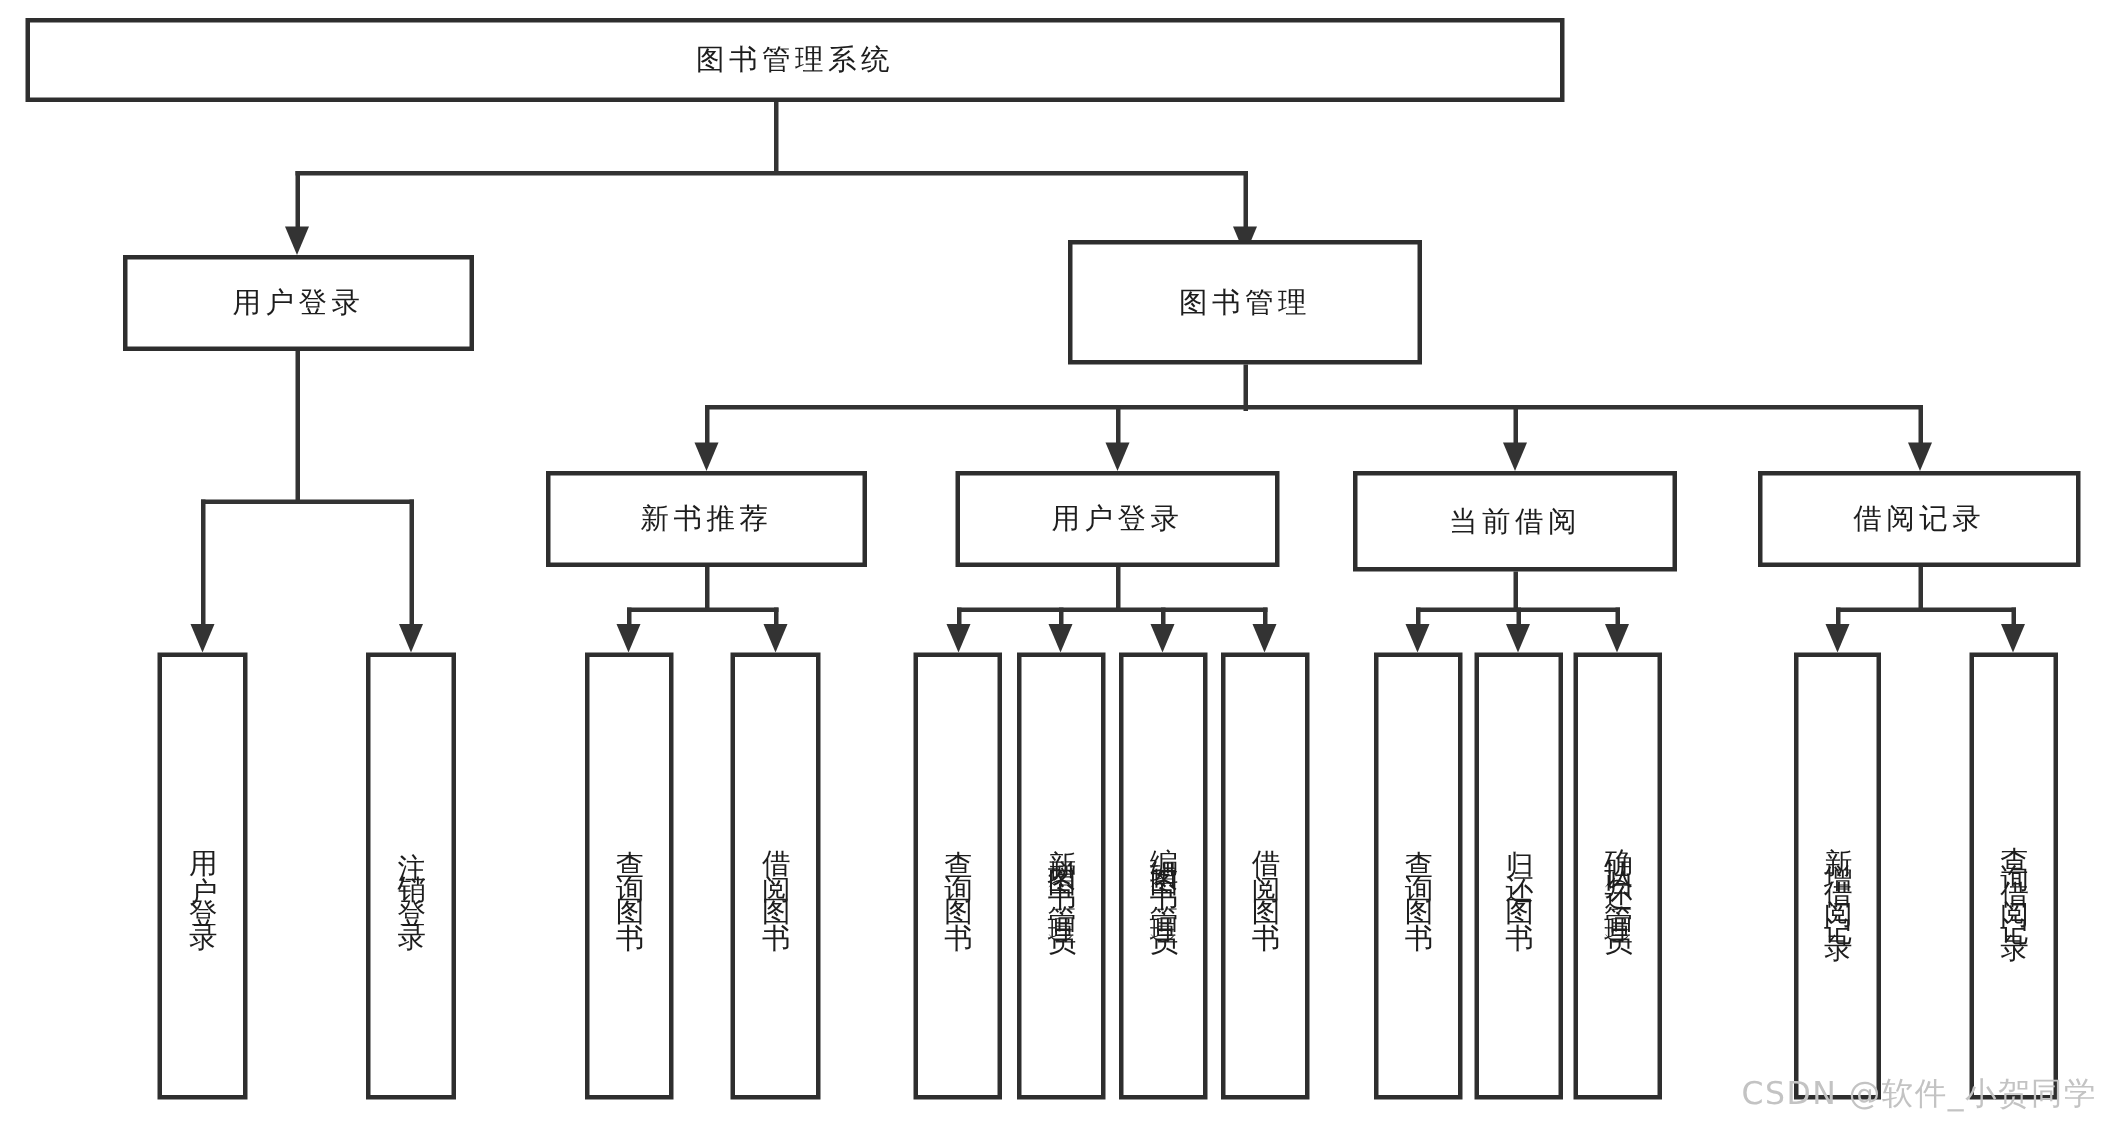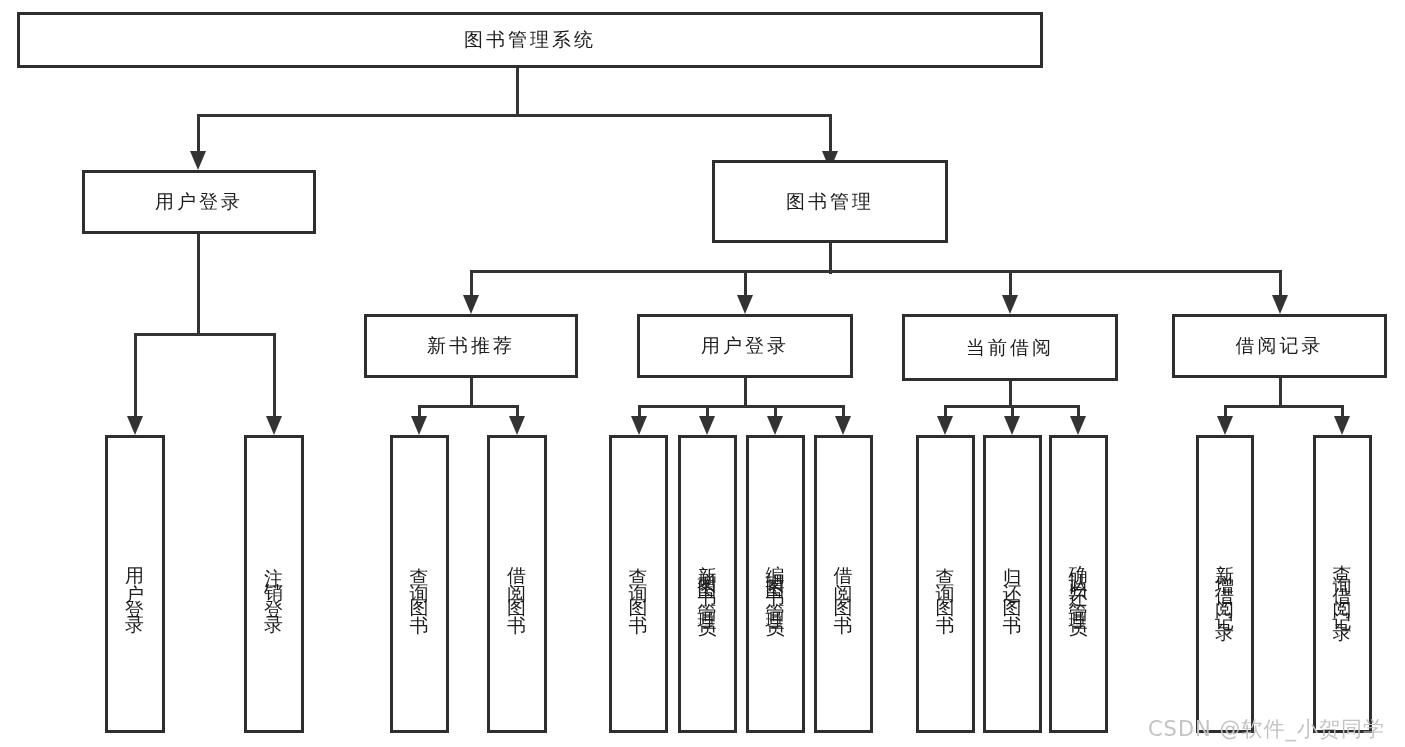--- a/index.html
+++ b/index.html
@@ -36,21 +36,21 @@
   .arrow{
     position:absolute;
     width:0;height:0;
     border-left:8px solid transparent;
     border-right:8px solid transparent;
     border-top:19px solid #333333;
     z-index:1;
   }
   .watermark{
     position:absolute;
-    right:20px;top:715px;
+    right:7px;top:715px;
     color:#c3c3c3;
     font-size:21px;
     letter-spacing:1px;
     white-space:nowrap;
     z-index:5;
   }
 </style>
 </head>
 <body>
 

